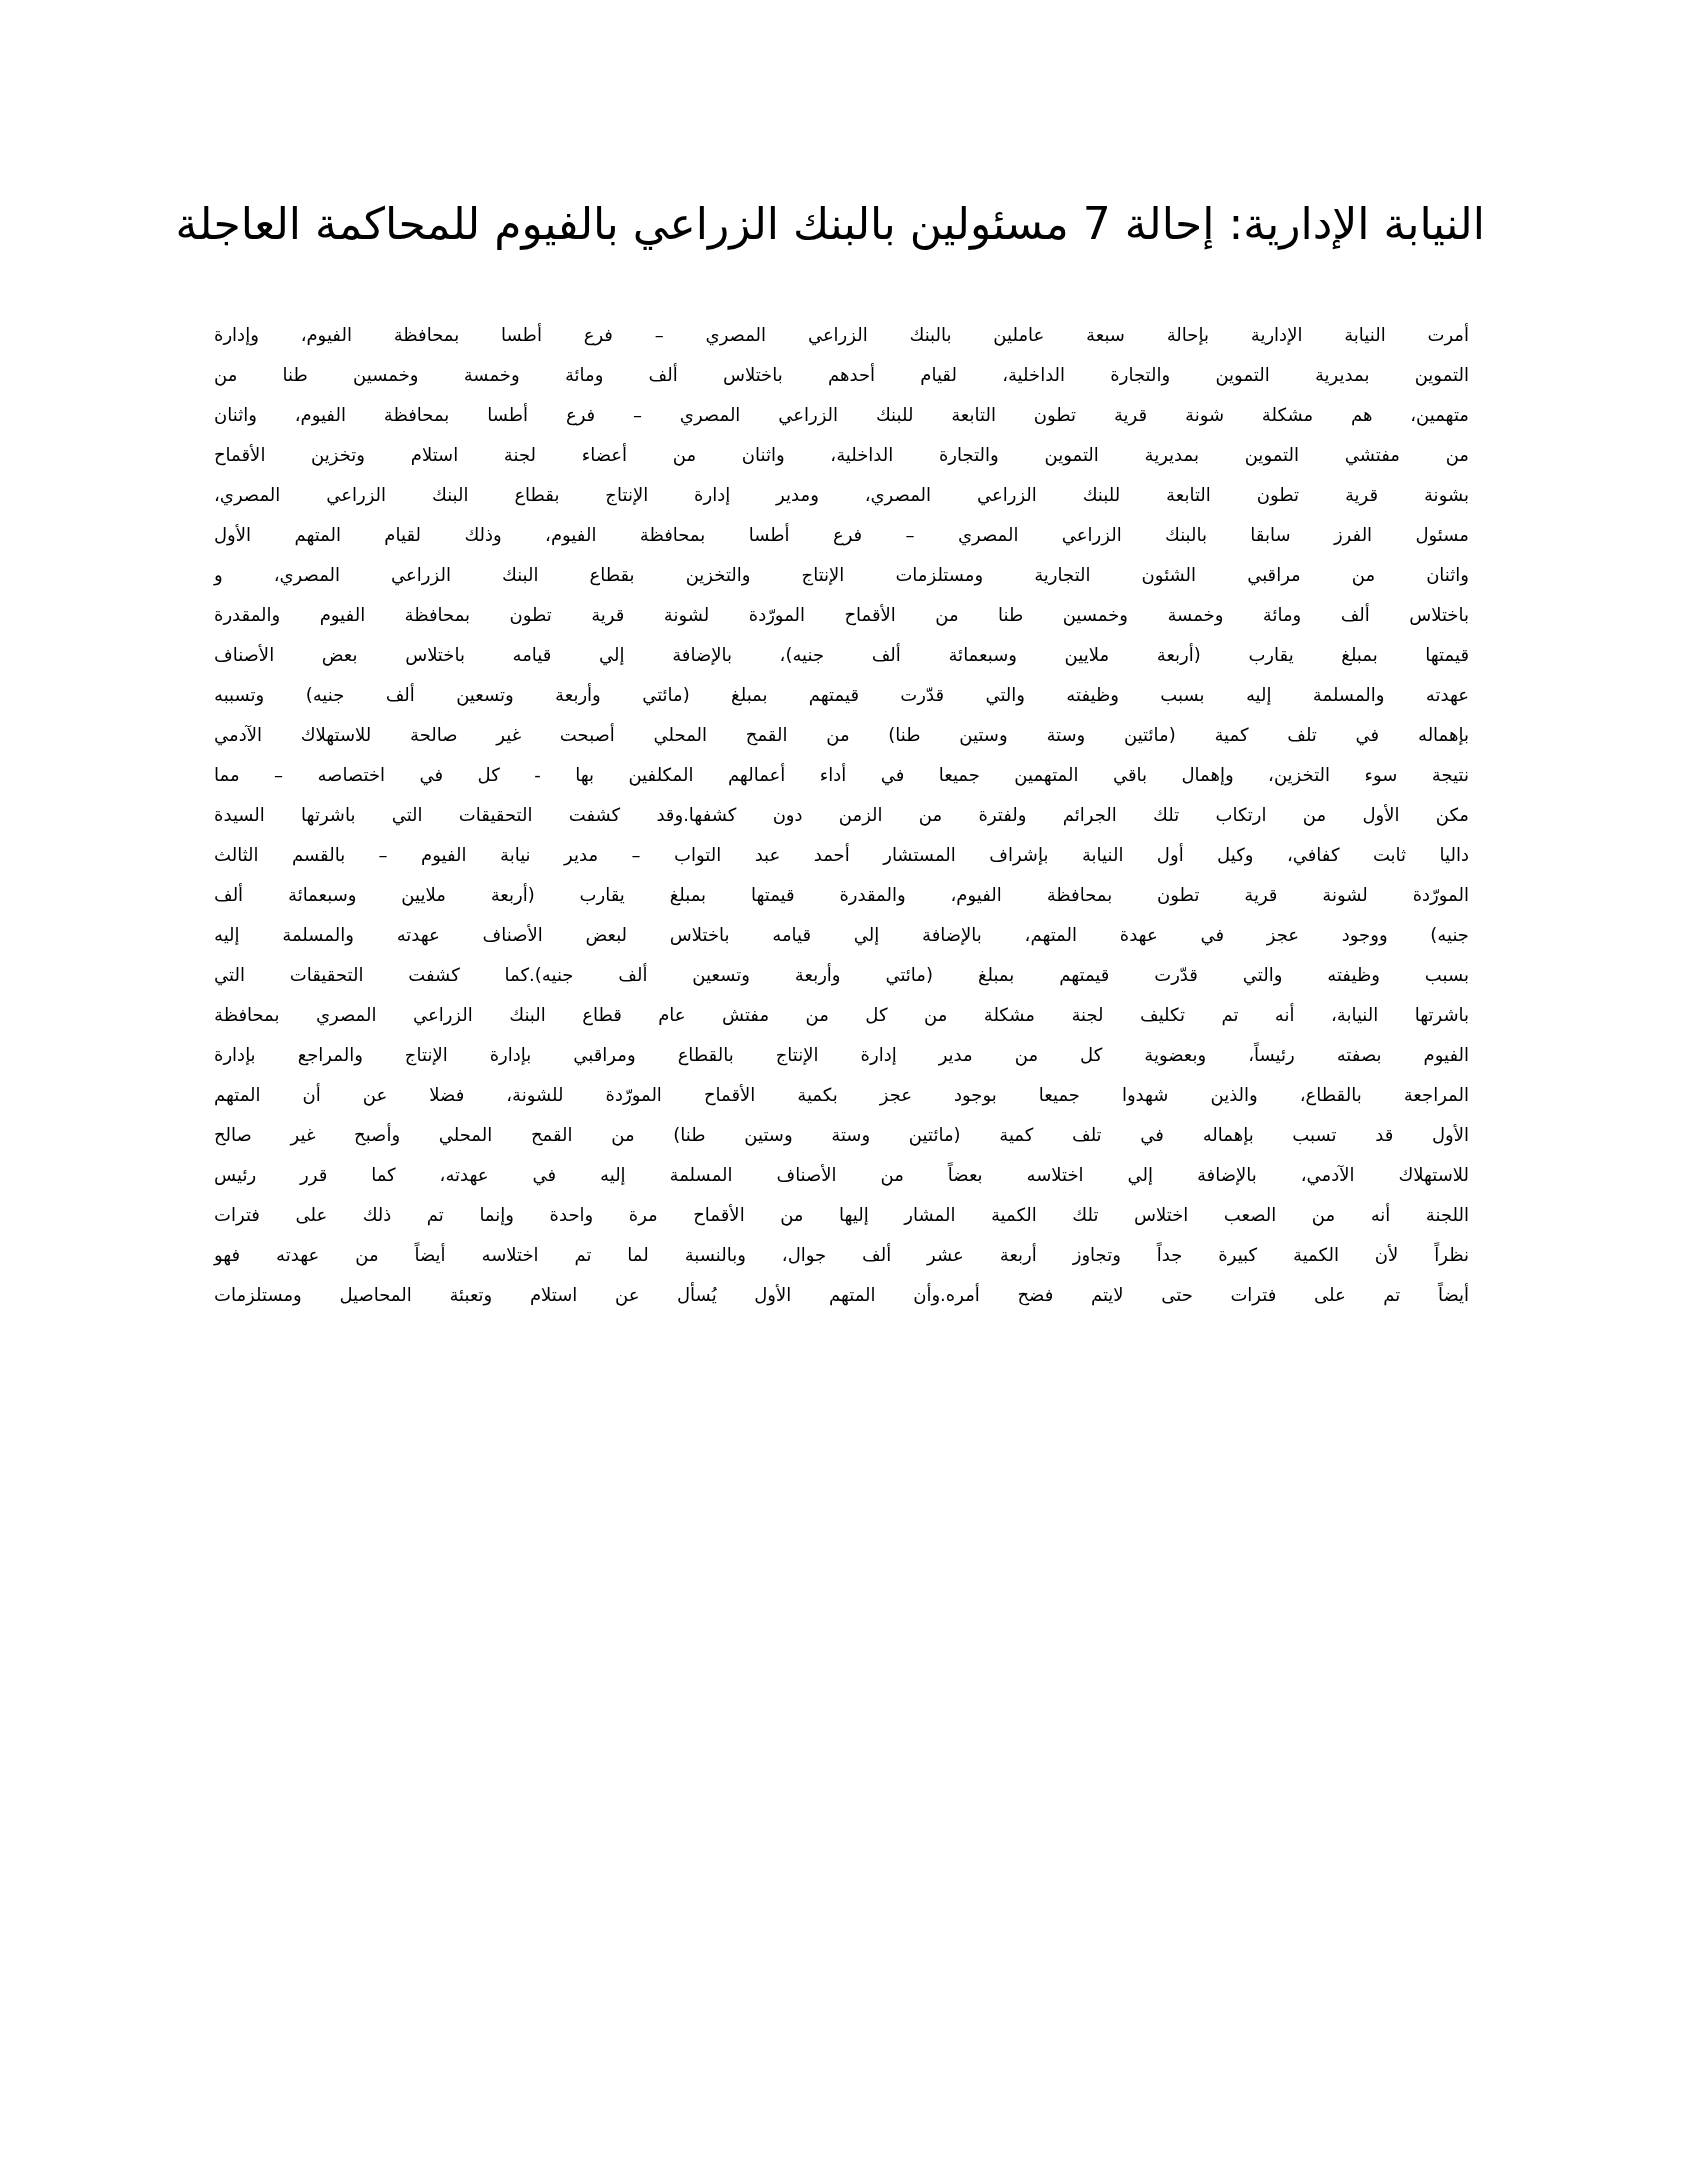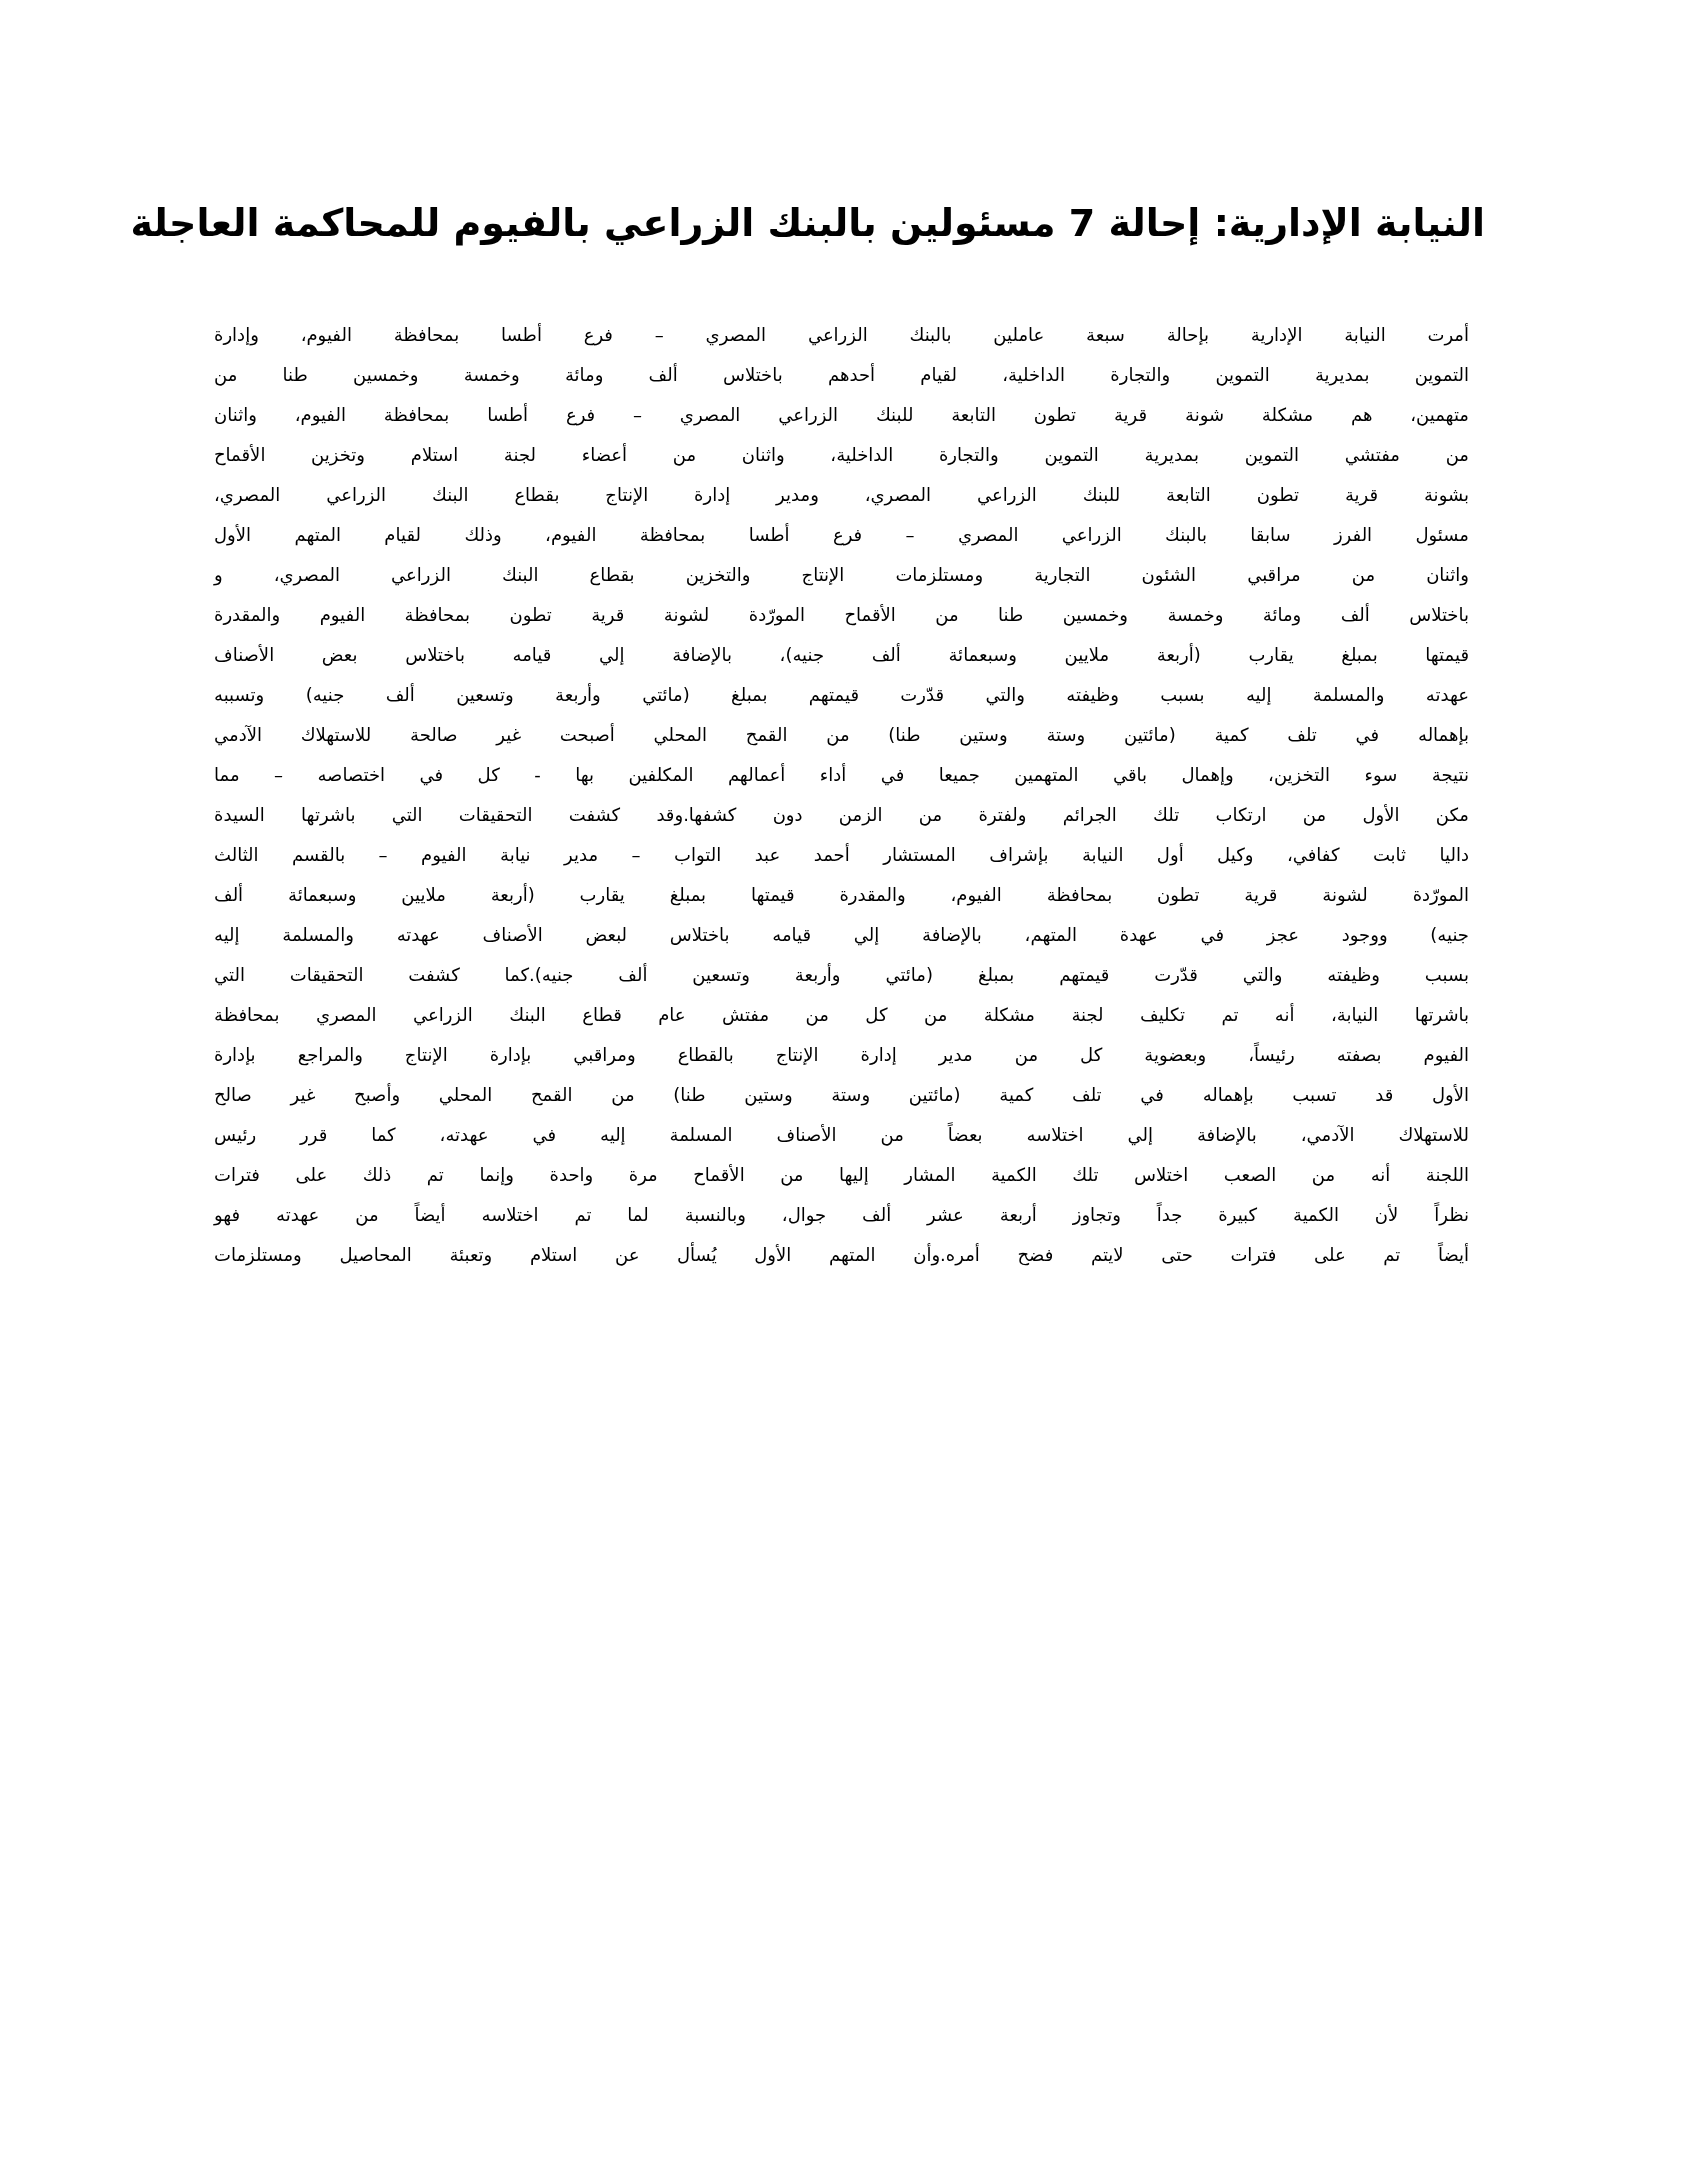--- a/index.html
+++ b/index.html
@@ -23,22 +23,22 @@
       height: 2178px;
       background: #ffffff;
     }
     .title {
       position: absolute;
       left: 198px;
       top: 194px;
       width: 1287px;
       text-align: center;
       direction: rtl;
-      font-weight: bold;
-      font-size: 38px;
+      font-weight: normal;
+      font-size: 44px;
       line-height: 59px;
       white-space: nowrap;
     }
     .body-text {
       position: absolute;
       left: 214px;
       top: 315px;
       width: 1255px;
       direction: rtl;
     }
@@ -75,20 +75,21 @@
     <span class="line">عهدته والمسلمة إليه بسبب وظيفته والتي قدّرت قيمتهم بمبلغ (مائتي وأربعة وتسعين ألف جنيه) وتسببه</span>
     <span class="line">بإهماله في تلف كمية (مائتين وستة وستين طنا) من القمح المحلي أصبحت غير صالحة للاستهلاك الآدمي</span>
     <span class="line">نتيجة سوء التخزين، وإهمال باقي المتهمين جميعا في أداء أعمالهم المكلفين بها - كل في اختصاصه – مما</span>
     <span class="line">مكن الأول من ارتكاب تلك الجرائم ولفترة من الزمن دون كشفها.وقد كشفت التحقيقات التي باشرتها السيدة</span>
     <span class="line">داليا ثابت كفافي، وكيل أول النيابة بإشراف المستشار أحمد عبد التواب – مدير نيابة الفيوم – بالقسم الثالث</span>
     <span class="line">المورّدة لشونة قرية تطون بمحافظة الفيوم، والمقدرة قيمتها بمبلغ يقارب (أربعة ملايين وسبعمائة ألف</span>
     <span class="line">جنيه) ووجود عجز في عهدة المتهم، بالإضافة إلي قيامه باختلاس لبعض الأصناف عهدته والمسلمة إليه</span>
     <span class="line">بسبب وظيفته والتي قدّرت قيمتهم بمبلغ (مائتي وأربعة وتسعين ألف جنيه).كما كشفت التحقيقات التي</span>
     <span class="line">باشرتها النيابة، أنه تم تكليف لجنة مشكلة من كل من مفتش عام قطاع البنك الزراعي المصري بمحافظة</span>
     <span class="line">الفيوم بصفته رئيساً، وبعضوية كل من مدير إدارة الإنتاج بالقطاع ومراقبي بإدارة الإنتاج والمراجع بإدارة</span>
+    <span class="line">المراجعة بالقطاع، والذين شهدوا جميعا بوجود عجز بكمية الأقماح المورّدة للشونة، فضلا عن أن المتهم</span>
     <span class="line">الأول قد تسبب بإهماله في تلف كمية (مائتين وستة وستين طنا) من القمح المحلي وأصبح غير صالح</span>
     <span class="line">للاستهلاك الآدمي، بالإضافة إلي اختلاسه بعضاً من الأصناف المسلمة إليه في عهدته، كما قرر رئيس</span>
     <span class="line">اللجنة أنه من الصعب اختلاس تلك الكمية المشار إليها من الأقماح مرة واحدة وإنما تم ذلك على فترات</span>
     <span class="line">نظراً لأن الكمية كبيرة جداً وتجاوز أربعة عشر ألف جوال، وبالنسبة لما تم اختلاسه أيضاً من عهدته فهو</span>
     <span class="line last">أيضاً تم على فترات حتى لايتم فضح أمره.وأن المتهم الأول يُسأل عن استلام وتعبئة المحاصيل ومستلزمات</span>
   </div>
 </div>
 
 
 </body></html>

